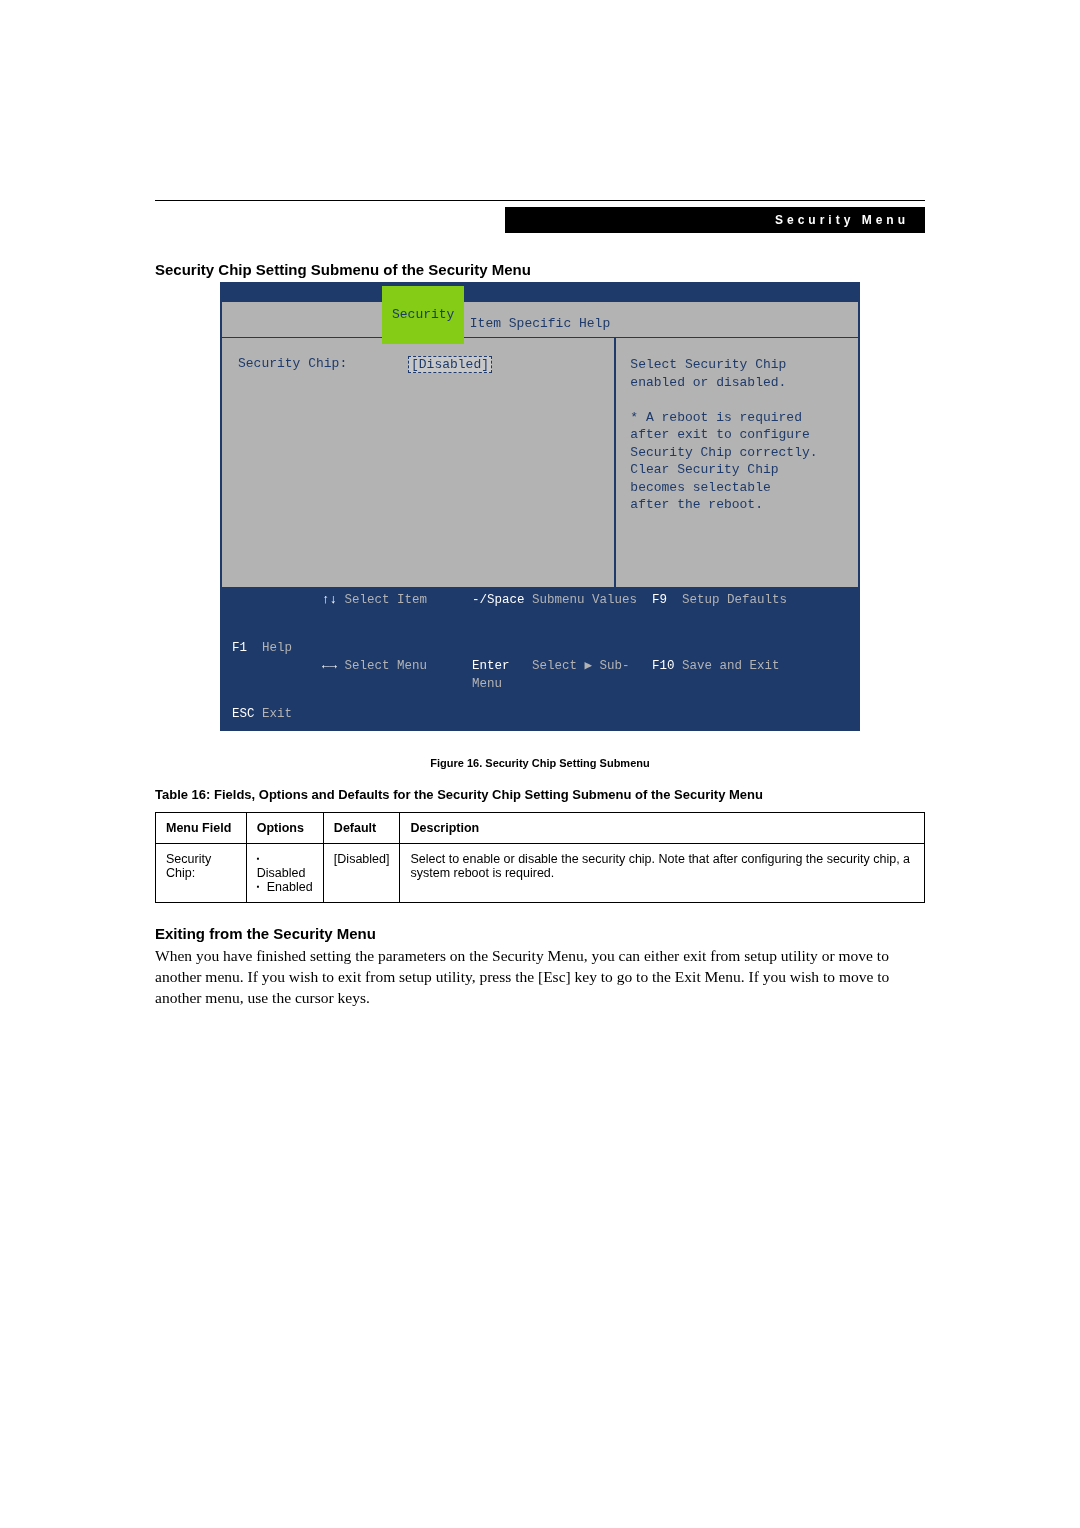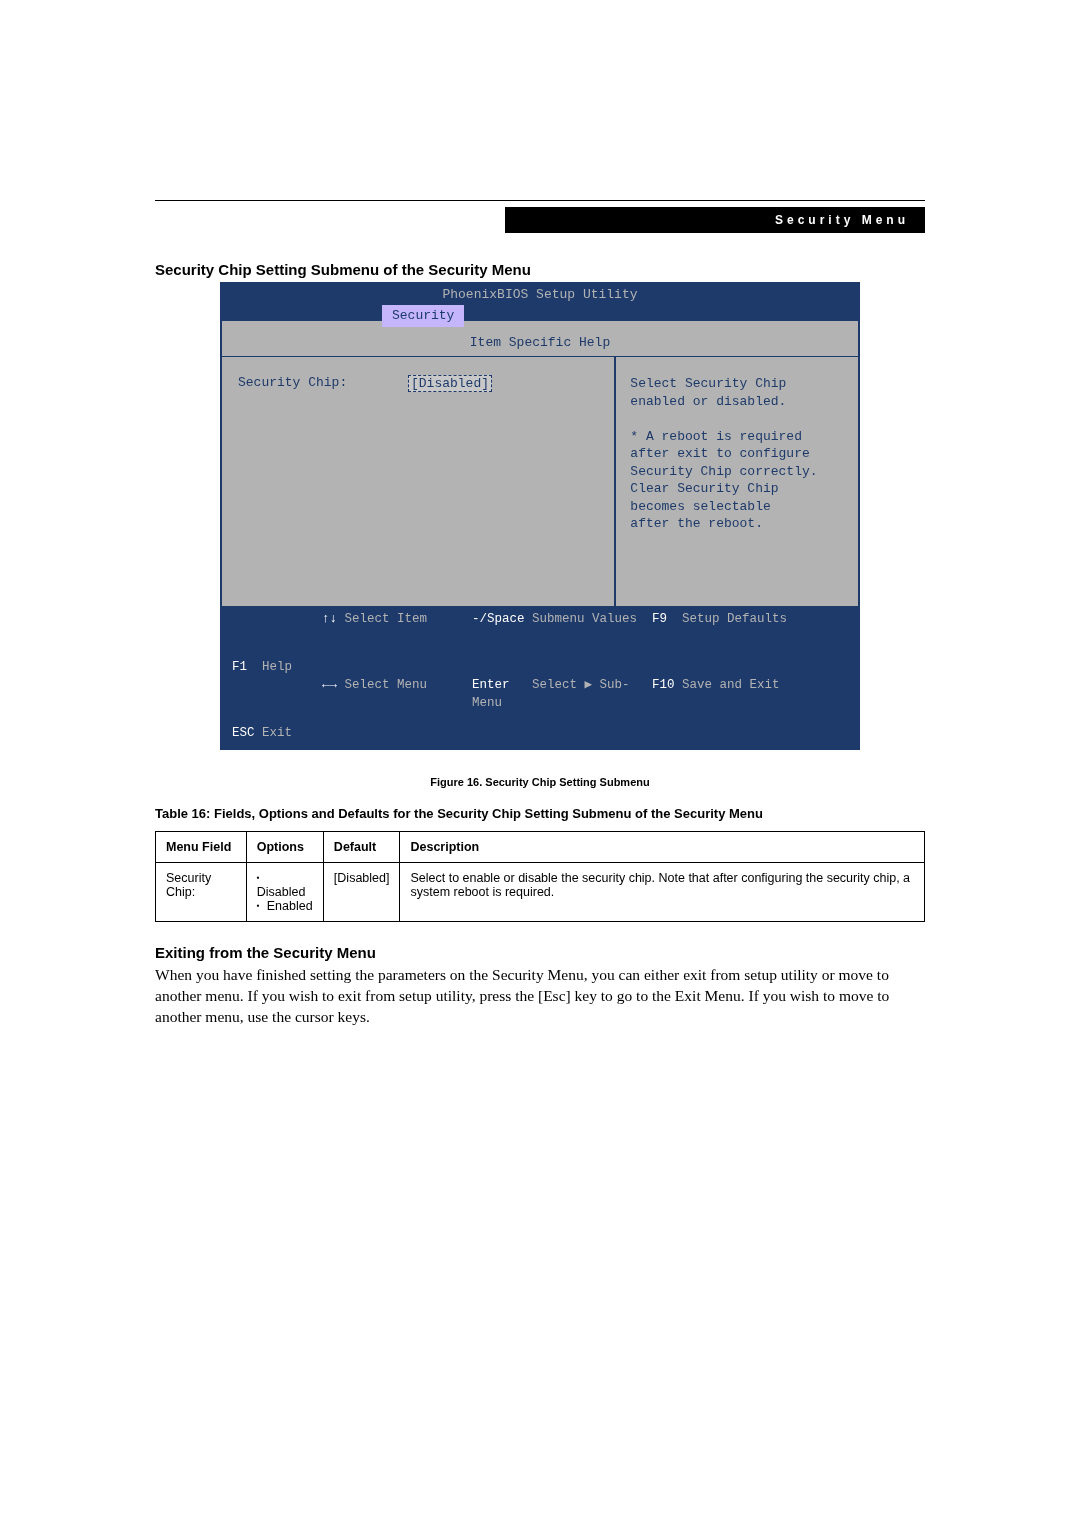--- a/index.html
+++ b/index.html
@@ -52,23 +52,23 @@
   }
   .bios-titlebar {
     background: #1e3a6a;
     color: #b3b3b3;
     text-align: center;
     padding: 3px 0 1px 0;
     position: relative;
   }
   .bios-tab {
     display: inline-block;
-    background: #c4b5fd;
+    background: #84cc16;
     color: #1e3a6a;
-    padding: 2px 10px;
+    padding: 20px 10px;
     margin-top: 2px;
     margin-right: 360px;
   }
   .bios-tabrow {
     background: #1e3a6a;
     height: 18px;
     line-height: 18px;
   }
   .bios-tabrow .tab-spacer { display:inline-block; width:160px; }
   .bios-subtitle-row {
@@ -168,23 +168,20 @@
 </head>
 <body>
 <div class="page-wrap">
 
 <div class="rule"></div>
 <div class="header-bar">Security Menu</div>
 
 <h2 class="section-title">Security Chip Setting Submenu of the Security Menu</h2>
 
 <div class="bios">
-  <div class="bios-titlebar">
-    <span>PhoenixBIOS Setup Utility</span>
-  </div>
   <div class="bios-tabrow">
     <span class="tab-spacer"></span><span class="bios-tab">Security</span>
   </div>
   <div class="bios-subtitle-row">
     <div class="r">Item Specific Help</div>
   </div>
   <div class="bios-main bios-under">
     <div class="l">
       <div class="field-row">
         <span class="field-label">Security Chip:</span>

